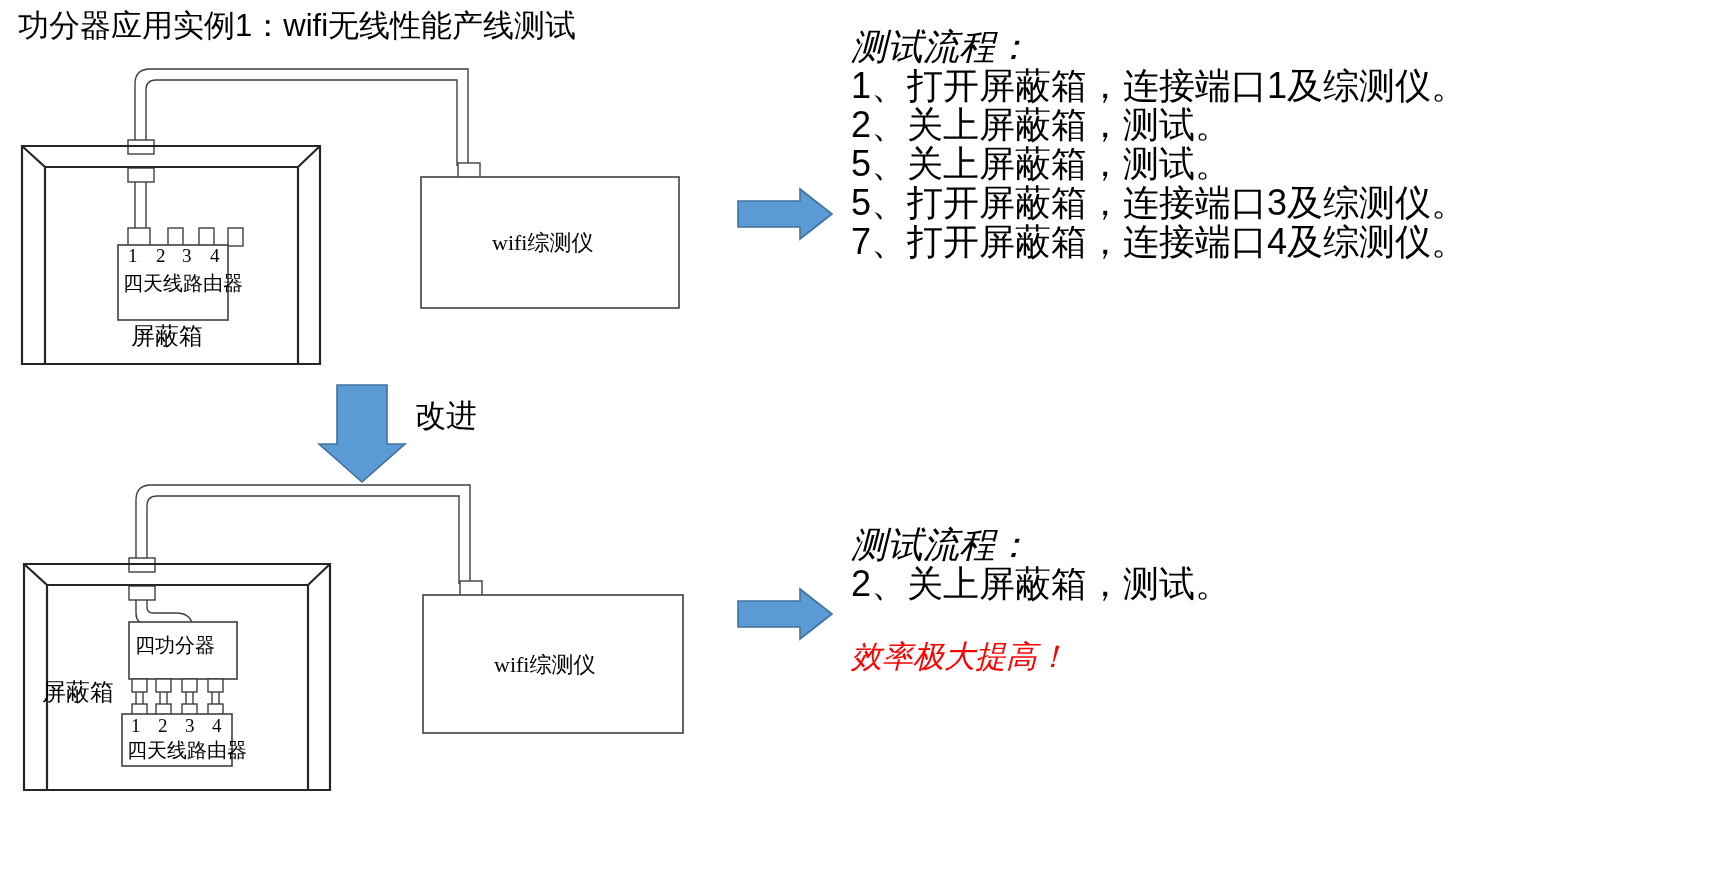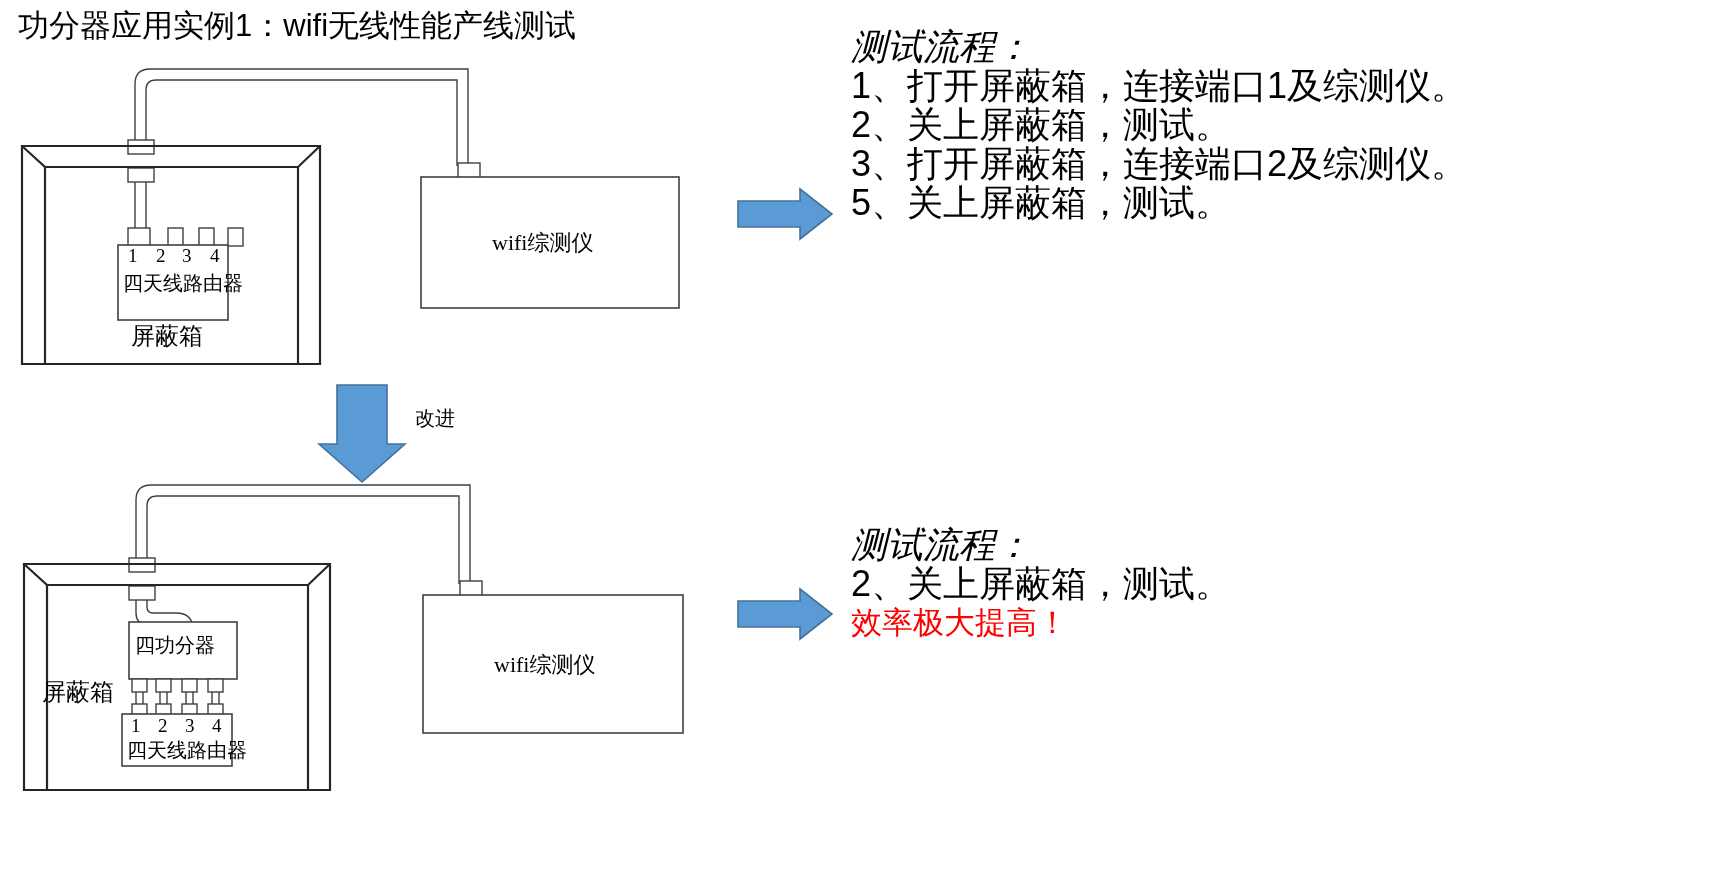--- a/index.html
+++ b/index.html
@@ -12,21 +12,21 @@
   .title{position:absolute;left:18px;top:6px;font-size:31px;line-height:40px;
          white-space:nowrap;letter-spacing:0px;}
 
   
   .proc-block{position:absolute;white-space:nowrap;}
   .proc-head{font-size:36px;line-height:39px;font-style:italic;}
   .proc-line{font-size:36px;line-height:39px;}
   .red-note{font-size:31px;line-height:40px;color:#FF0000;white-space:nowrap;}
 
   
-  .improve{position:absolute;left:415px;top:398px;font-size:20px;line-height:40px;}
+  .improve{position:absolute;left:415px;top:398px;font-size:31px;line-height:40px;font-family:Liberation Mono, monospace;}
 
   
   svg.overlay{position:absolute;left:0;top:0;width:1716px;height:869px;}
   .ln{fill:none;stroke:#3f3f3f;stroke-width:1.4;}
   .ln2{fill:#ffffff;stroke:#3f3f3f;stroke-width:1.4;}
   .boxline{fill:#ffffff;stroke:#404040;stroke-width:1.6;}
   .thickbox{fill:none;stroke:#262626;stroke-width:2.2;}
   .arrow{fill:#5B9BD5;stroke:#41719C;stroke-width:1.6;}
   .devtext{font-family:"Liberation Serif","DejaVu Serif",serif;font-size:22px;fill:#000;}
   .devtext-s{font-family:"Liberation Serif","DejaVu Serif",serif;font-size:20px;fill:#000;}
@@ -144,25 +144,26 @@
       <text class="devtext" x="494" y="672">wifi综测仪</text>
     </g>
 
     <polygon class="arrow" points="738,601 800,601 800,589 832,614 800,639 800,627 738,627"></polygon>
   </svg>
 
   <div class="proc-block" style="left:851px; top:27px;">
     <div class="proc-head">测试流程：</div>
     <div class="proc-line">1、打开屏蔽箱，连接端口1及综测仪。</div>
     <div class="proc-line">2、关上屏蔽箱，测试。</div>
-    <div class="proc-line">3、打开屏蔽箱，连接端口2及综测仪。</div>
     <div class="proc-line">5、关上屏蔽箱，测试。</div>
+    <div class="proc-line">5、打开屏蔽箱，连接端口3及综测仪。</div>
+    <div class="proc-line">7、打开屏蔽箱，连接端口4及综测仪。</div>
   </div>
 
   <div class="proc-block" style="left:851px; top:525px;">
     <div class="proc-head">测试流程：</div>
     <div class="proc-line">2、关上屏蔽箱，测试。</div>
-    <div class="red-note" style="">效率极大提高！</div>
+    <div class="red-note" style="margin-top:34px;font-style:italic;">效率极大提高！</div>
   </div>
 
   <div class="improve">改进</div>
 
 </div>
 
 </body></html>

